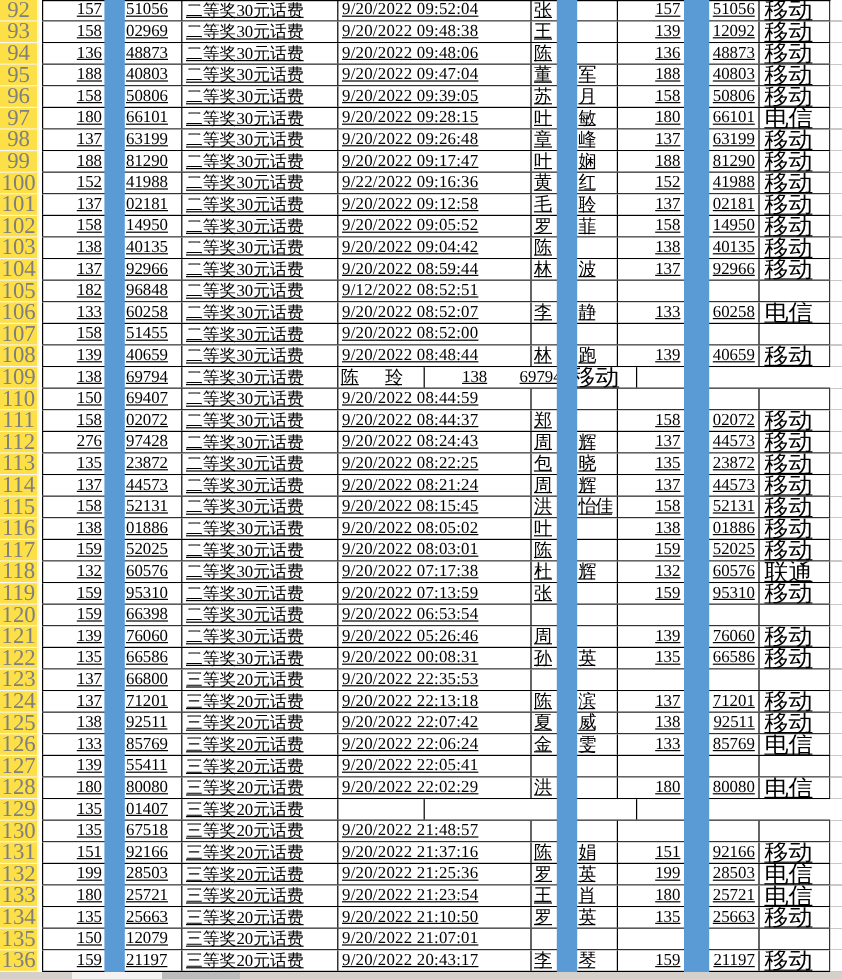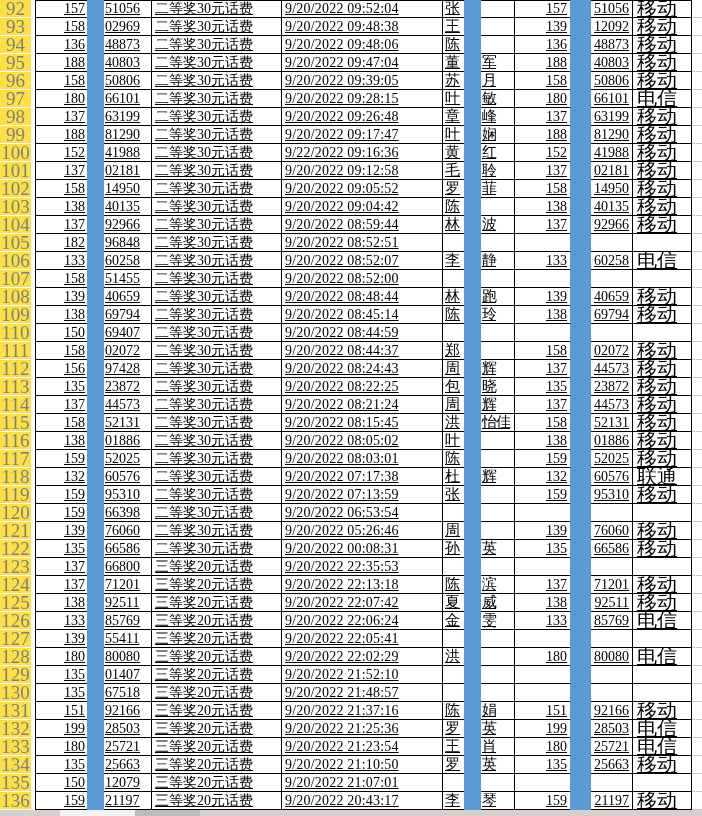--- a/index.html
+++ b/index.html
@@ -370,21 +370,21 @@
     <div class="c-carrier">移动</div>
   </div>
 
   <div class="row">
     <div class="c-phone">
       <span class="pfx">182</span>
       <span class="mid"></span>
       <span class="sfx">96848</span>
     </div>
     <div class="c-prize">二等奖30元话费</div>
-    <div class="c-dt">9/20/2022  08:52:51</div>
+    <div class="c-dt">9/12/2022  08:52:51</div>
     <div class="c-name">
       <span class="n1"></span>
       <span class="n2"></span>
     </div>
     <div class="c-phone2">
       <span class="pfx2"></span>
       <span class="mid2"></span>
       <span class="sfx2"></span>
     </div>
     <div class="c-carrier"></div>
@@ -450,21 +450,20 @@
     <div class="c-carrier">移动</div>
   </div>
 
   <div class="row">
     <div class="c-phone">
       <span class="pfx">138</span>
       <span class="mid"></span>
       <span class="sfx">69794</span>
     </div>
     <div class="c-prize">二等奖30元话费</div>
-    <div class="c-dt">9/20/2022  08:45:14</div>
     <div class="c-name">
       <span class="n1">陈</span>
       <span class="n2">玲</span>
     </div>
     <div class="c-phone2">
       <span class="pfx2">138</span>
       <span class="mid2"></span>
       <span class="sfx2">69794</span>
     </div>
     <div class="c-carrier">移动</div>
@@ -505,21 +504,21 @@
     <div class="c-phone2">
       <span class="pfx2">158</span>
       <span class="mid2"></span>
       <span class="sfx2">02072</span>
     </div>
     <div class="c-carrier">移动</div>
   </div>
 
   <div class="row">
     <div class="c-phone">
-      <span class="pfx">156</span>
+      <span class="pfx">276</span>
       <span class="mid"></span>
       <span class="sfx">97428</span>
     </div>
     <div class="c-prize">二等奖30元话费</div>
     <div class="c-dt">9/20/2022  08:24:43</div>
     <div class="c-name">
       <span class="n1">周</span>
       <span class="n2">辉</span>
     </div>
     <div class="c-phone2">
@@ -850,21 +849,20 @@
     <div class="c-carrier">电信</div>
   </div>
 
   <div class="row">
     <div class="c-phone">
       <span class="pfx">135</span>
       <span class="mid"></span>
       <span class="sfx">01407</span>
     </div>
     <div class="c-prize">三等奖20元话费</div>
-    <div class="c-dt">9/20/2022  21:52:10</div>
     <div class="c-name">
       <span class="n1"></span>
       <span class="n2"></span>
     </div>
     <div class="c-phone2">
       <span class="pfx2"></span>
       <span class="mid2"></span>
       <span class="sfx2"></span>
     </div>
     <div class="c-carrier"></div>

